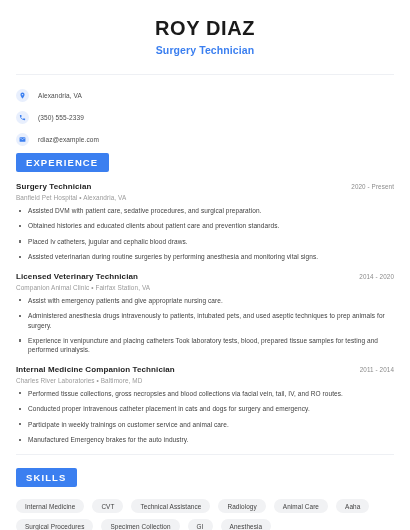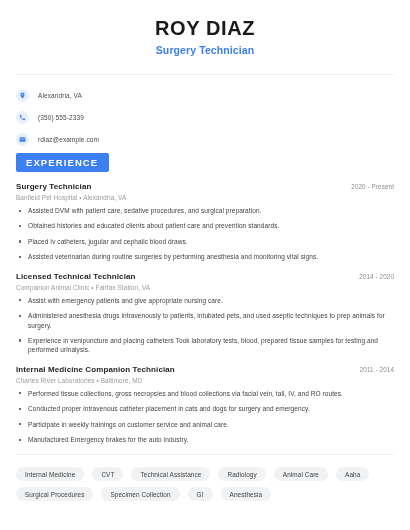--- a/index.html
+++ b/index.html
@@ -210,21 +210,21 @@
       <ul class="bullets">
         <li>Assisted DVM with patient care, sedative procedures, and surgical preparation.</li>
         <li>Obtained histories and educated clients about patient care and prevention standards.</li>
         <li>Placed Iv catheters, jugular and cephalic blood draws.</li>
         <li>Assisted veterinarian during routine surgeries by performing anesthesia and monitoring vital signs.</li>
       </ul>
     </div>
 
     <div class="job">
       <div class="job-head">
-        <div class="job-role">Licensed Technical Technician</div>
+        <div class="job-role">Licensed Veterinary Technician</div>
         <div class="job-dates">2014 - 2020</div>
       </div>
       <div class="job-sub">Companion Animal Clinic • Fairfax Station, VA</div>
       <ul class="bullets">
         <li>Assist with emergency patients and give appropriate nursing care.</li>
         <li>Administered anesthesia drugs intravenously to patients, intubated pets, and used aseptic techniques to prep animals for surgery.</li>
         <li>Experience in venipuncture and placing catheters Took laboratory tests, blood, prepared tissue samples for testing and performed urinalysis.</li>
       </ul>
     </div>
 
@@ -239,20 +239,21 @@
         <li>Conducted proper intravenous catheter placement in cats and dogs for surgery and emergency.</li>
         <li>Participate in weekly trainings on customer service and animal care.</li>
         <li>Manufactured Emergency brakes for the auto industry.</li>
       </ul>
     </div>
   </div>
 
   <div class="divider" style="margin-top:10px;"></div>
 
   <div class="section" style="margin-top:12px;">
+    <div class="badge">SKILLS</div>
     <div class="chips">
       <span class="chip">Internal Medicine</span>
       <span class="chip">CVT</span>
       <span class="chip">Technical Assistance</span>
       <span class="chip">Radiology</span>
       <span class="chip">Animal Care</span>
       <span class="chip">Aaha</span>
       <span class="chip">Surgical Procedures</span>
       <span class="chip">Specimen Collection</span>
       <span class="chip">GI</span>

